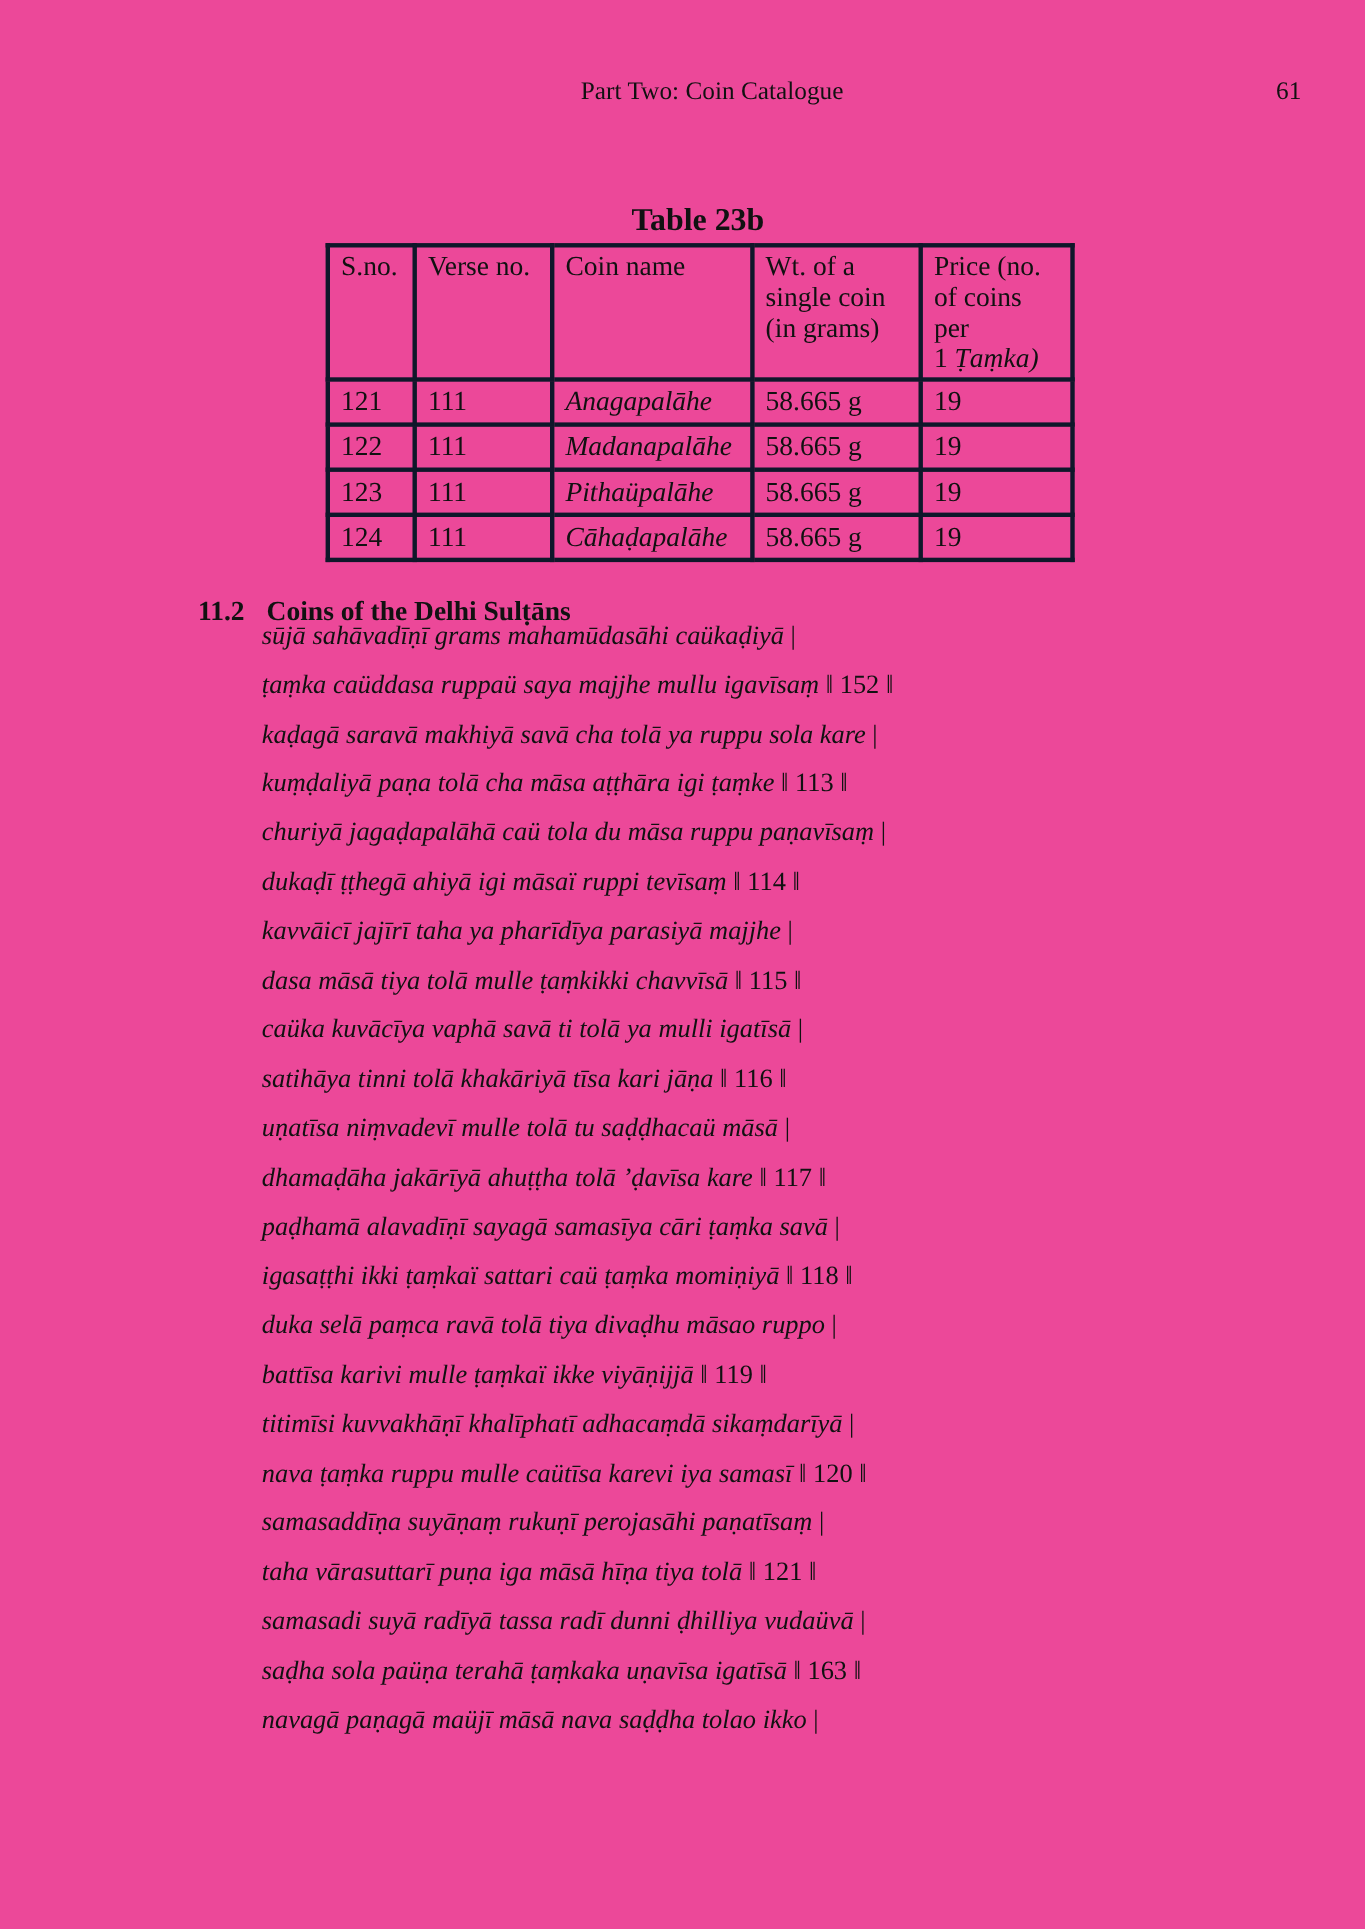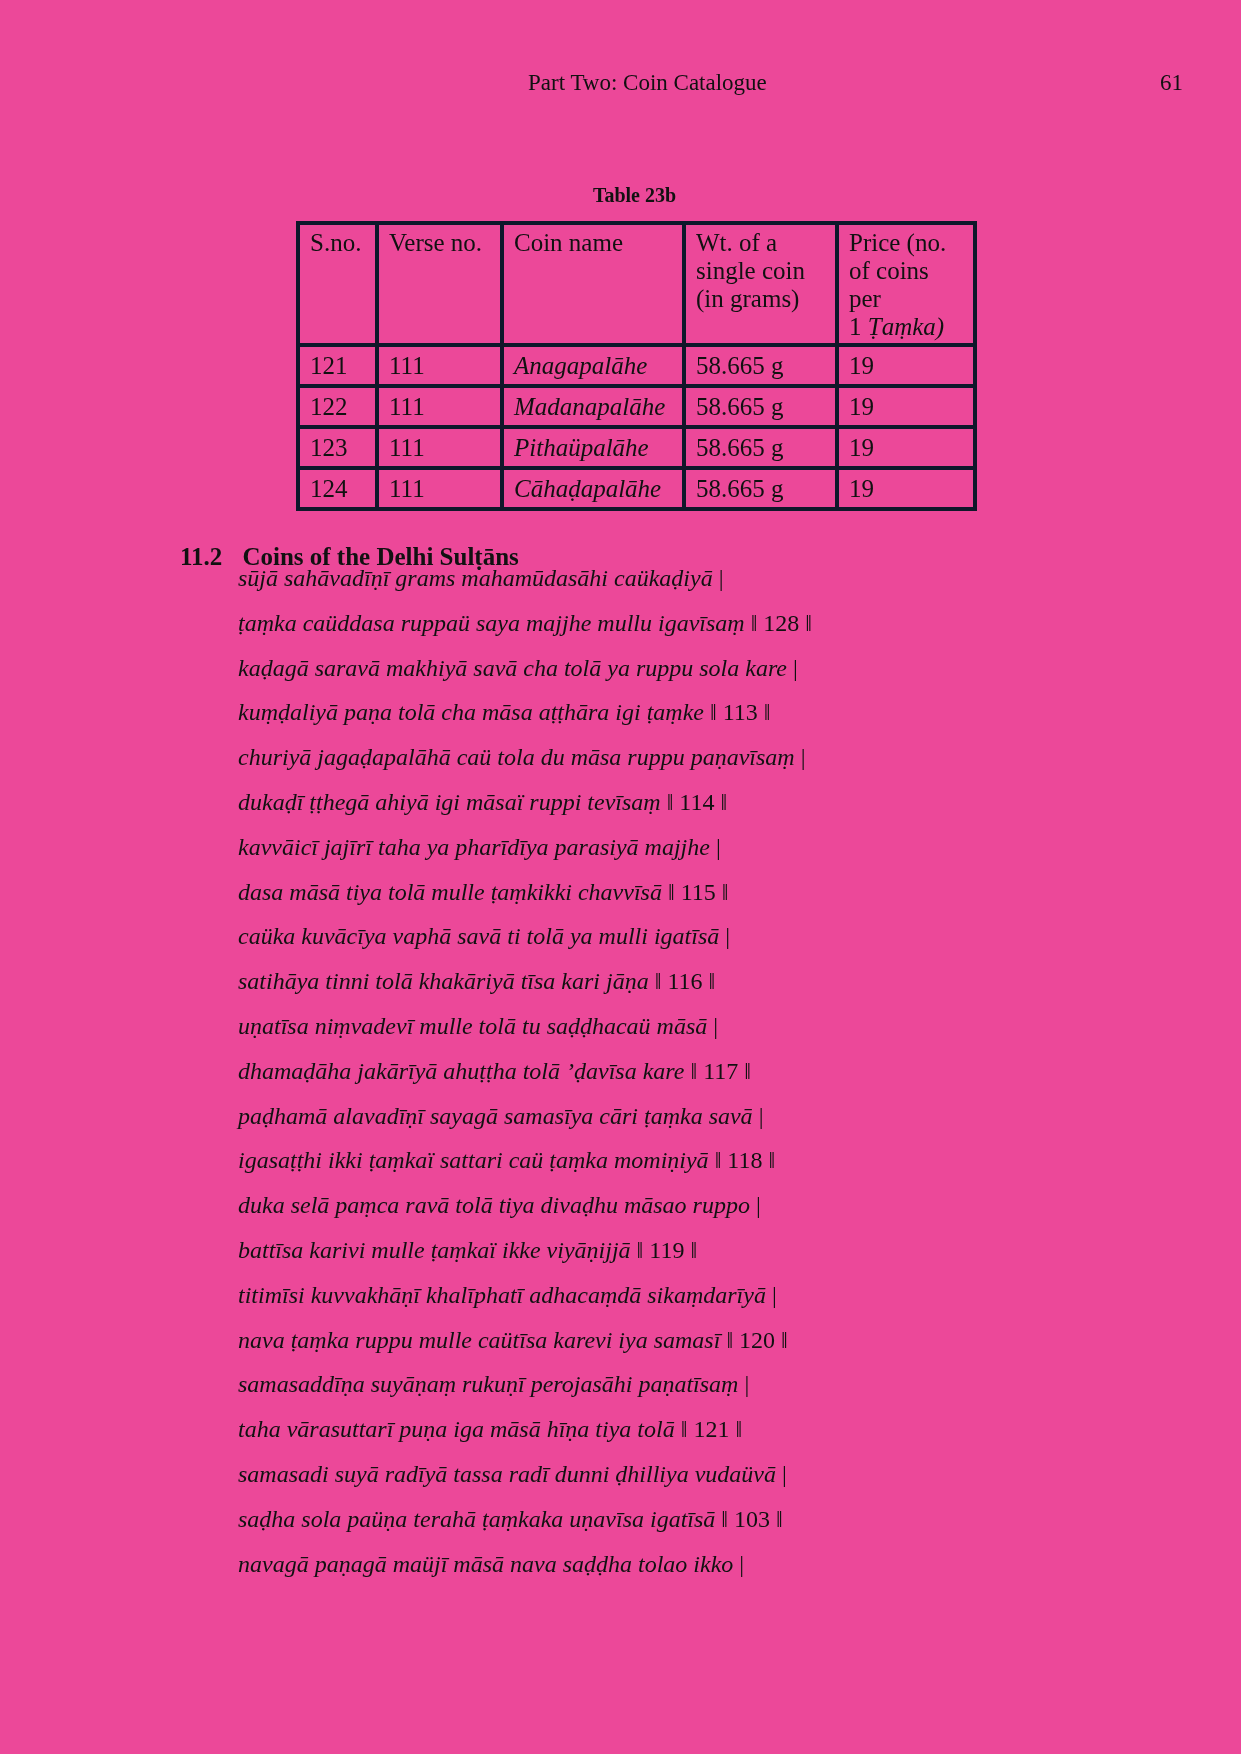--- a/index.html
+++ b/index.html
@@ -33,21 +33,21 @@
   }
 
   
   .table-title {
     position: absolute;
     top: 184px;
     left: 296px;
     width: 677px;
     text-align: center;
     font-weight: bold;
-    font-size: 20px;
+    font-size: 29px;
   }
 
   
   .coin-table {
     position: absolute;
     top: 221px;
     left: 296px;
     width: 677px;
     border-collapse: collapse;
     table-layout: fixed;
@@ -165,37 +165,37 @@
       </tr>
     </tbody>
   </table>
 
   <div class="section-heading">
     <span class="section-number">11.2</span><span>Coins of the Delhi Sulṭāns</span>
   </div>
 
   <div class="verses">
     <div class="verse-line"><span class="v-text">sūjā sahāvadīṇī grams mahamūdasāhi caükaḍiyā</span> <span class="v-end">|</span></div>
-    <div class="verse-line"><span class="v-text">ṭaṃka caüddasa ruppaü saya majjhe mullu igavīsaṃ</span> <span class="v-end">‖ 128 ‖</span></div>
+    <div class="verse-line"><span class="v-text">ṭaṃka caüddasa ruppaü saya majjhe mullu igavīsaṃ</span> <span class="v-end">‖ 152 ‖</span></div>
     <div class="verse-line"><span class="v-text">kaḍagā saravā makhiyā savā cha tolā ya ruppu sola kare</span> <span class="v-end">|</span></div>
     <div class="verse-line"><span class="v-text">kuṃḍaliyā paṇa tolā cha māsa aṭṭhāra igi ṭaṃke</span> <span class="v-end">‖ 113 ‖</span></div>
     <div class="verse-line"><span class="v-text">churiyā jagaḍapalāhā caü tola du māsa ruppu paṇavīsaṃ</span> <span class="v-end">|</span></div>
     <div class="verse-line"><span class="v-text">dukaḍī ṭṭhegā ahiyā igi māsaï ruppi tevīsaṃ</span> <span class="v-end">‖ 114 ‖</span></div>
     <div class="verse-line"><span class="v-text">kavvāicī jajīrī taha ya pharīdīya parasiyā majjhe</span> <span class="v-end">|</span></div>
     <div class="verse-line"><span class="v-text">dasa māsā tiya tolā mulle ṭaṃkikki chavvīsā</span> <span class="v-end">‖ 115 ‖</span></div>
     <div class="verse-line"><span class="v-text">caüka kuvācīya vaphā savā ti tolā ya mulli igatīsā</span> <span class="v-end">|</span></div>
     <div class="verse-line"><span class="v-text">satihāya tinni tolā khakāriyā tīsa kari jāṇa</span> <span class="v-end">‖ 116 ‖</span></div>
     <div class="verse-line"><span class="v-text">uṇatīsa niṃvadevī mulle tolā tu saḍḍhacaü māsā</span> <span class="v-end">|</span></div>
     <div class="verse-line"><span class="v-text">dhamaḍāha jakārīyā ahuṭṭha tolā ’ḍavīsa kare</span> <span class="v-end">‖ 117 ‖</span></div>
     <div class="verse-line"><span class="v-text">paḍhamā alavadīṇī sayagā samasīya cāri ṭaṃka savā</span> <span class="v-end">|</span></div>
     <div class="verse-line"><span class="v-text">igasaṭṭhi ikki ṭaṃkaï sattari caü ṭaṃka momiṇiyā</span> <span class="v-end">‖ 118 ‖</span></div>
     <div class="verse-line"><span class="v-text">duka selā paṃca ravā tolā tiya divaḍhu māsao ruppo</span> <span class="v-end">|</span></div>
     <div class="verse-line"><span class="v-text">battīsa karivi mulle ṭaṃkaï ikke viyāṇijjā</span> <span class="v-end">‖ 119 ‖</span></div>
     <div class="verse-line"><span class="v-text">titimīsi kuvvakhāṇī khalīphatī adhacaṃdā sikaṃdarīyā</span> <span class="v-end">|</span></div>
     <div class="verse-line"><span class="v-text">nava ṭaṃka ruppu mulle caütīsa karevi iya samasī</span> <span class="v-end">‖ 120 ‖</span></div>
     <div class="verse-line"><span class="v-text">samasaddīṇa suyāṇaṃ rukuṇī perojasāhi paṇatīsaṃ</span> <span class="v-end">|</span></div>
     <div class="verse-line"><span class="v-text">taha vārasuttarī puṇa iga māsā hīṇa tiya tolā</span> <span class="v-end">‖ 121 ‖</span></div>
     <div class="verse-line"><span class="v-text">samasadi suyā radīyā tassa radī dunni ḍhilliya vudaüvā</span> <span class="v-end">|</span></div>
-    <div class="verse-line"><span class="v-text">saḍha sola paüṇa terahā ṭaṃkaka uṇavīsa igatīsā</span> <span class="v-end">‖ 103 ‖</span></div>
+    <div class="verse-line"><span class="v-text">saḍha sola paüṇa terahā ṭaṃkaka uṇavīsa igatīsā</span> <span class="v-end">‖ 163 ‖</span></div>
     <div class="verse-line"><span class="v-text">navagā paṇagā maüjī māsā nava saḍḍha tolao ikko</span> <span class="v-end">|</span></div>
   </div>
 
 </div>
 
 </body></html>

